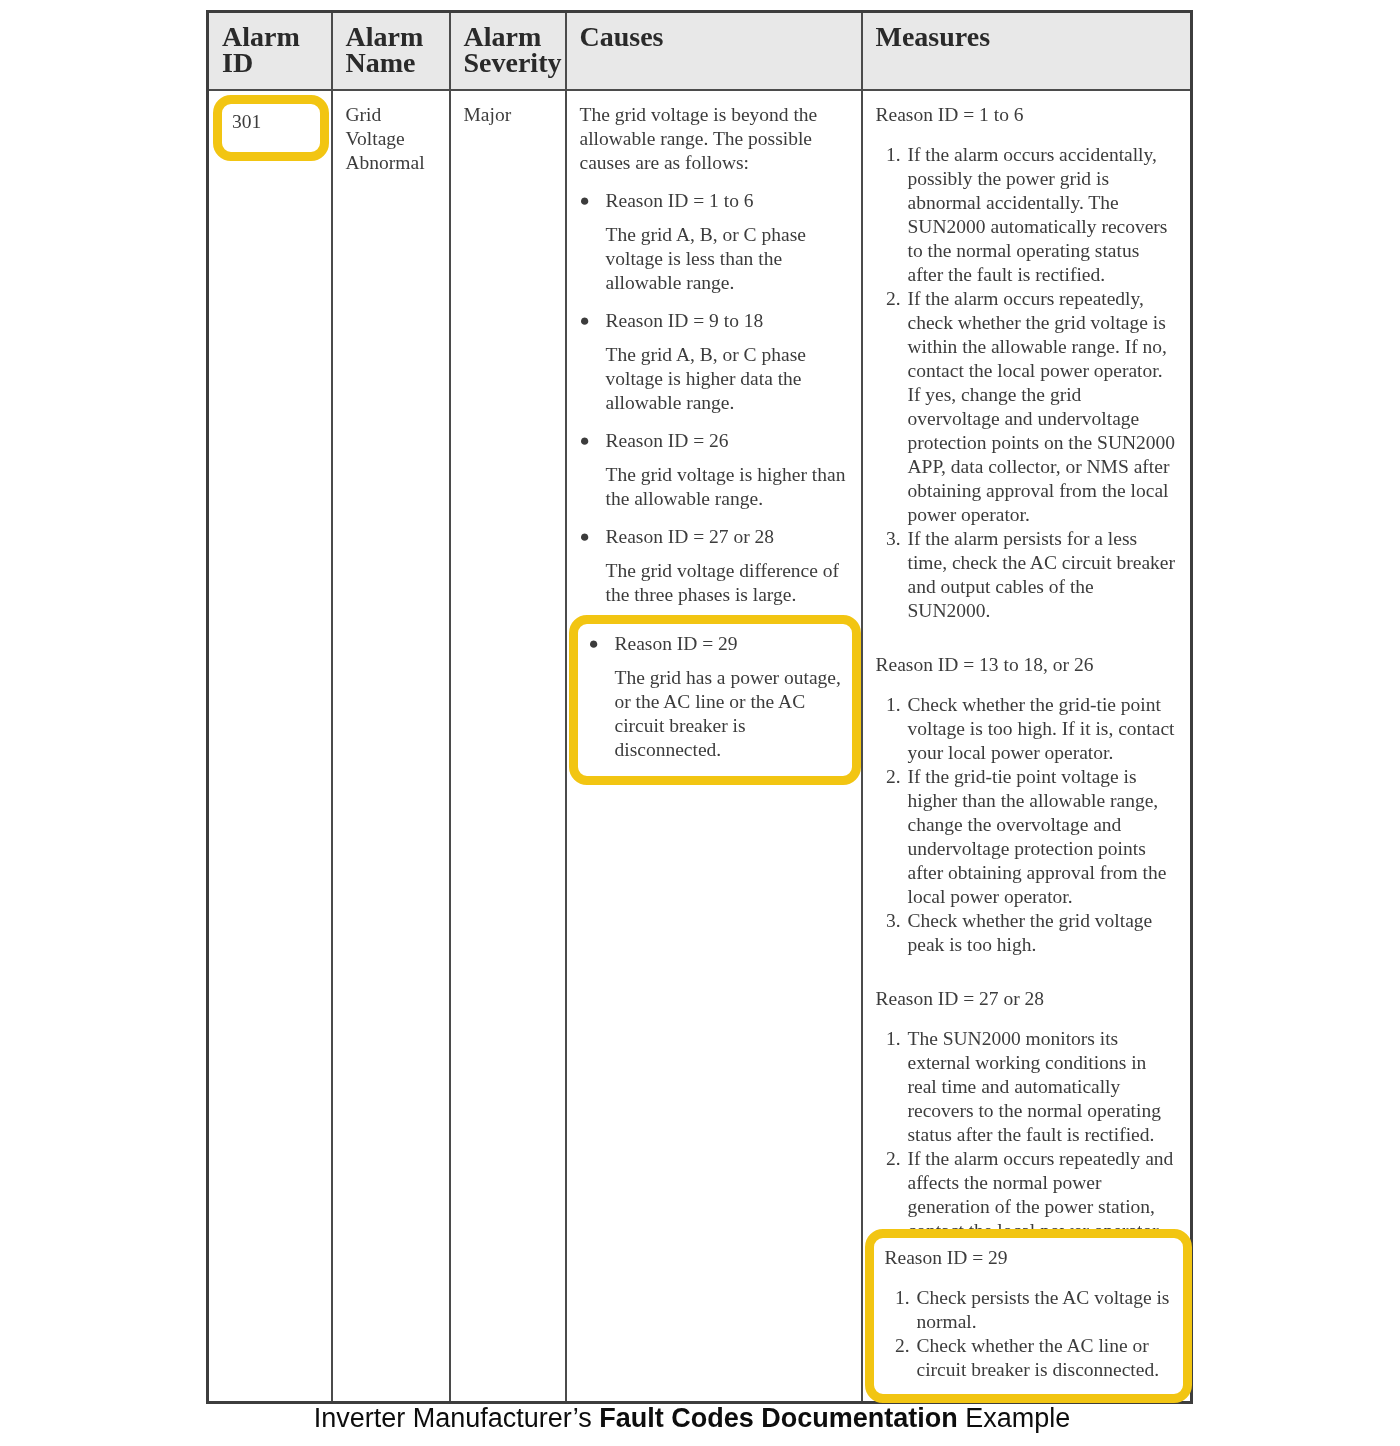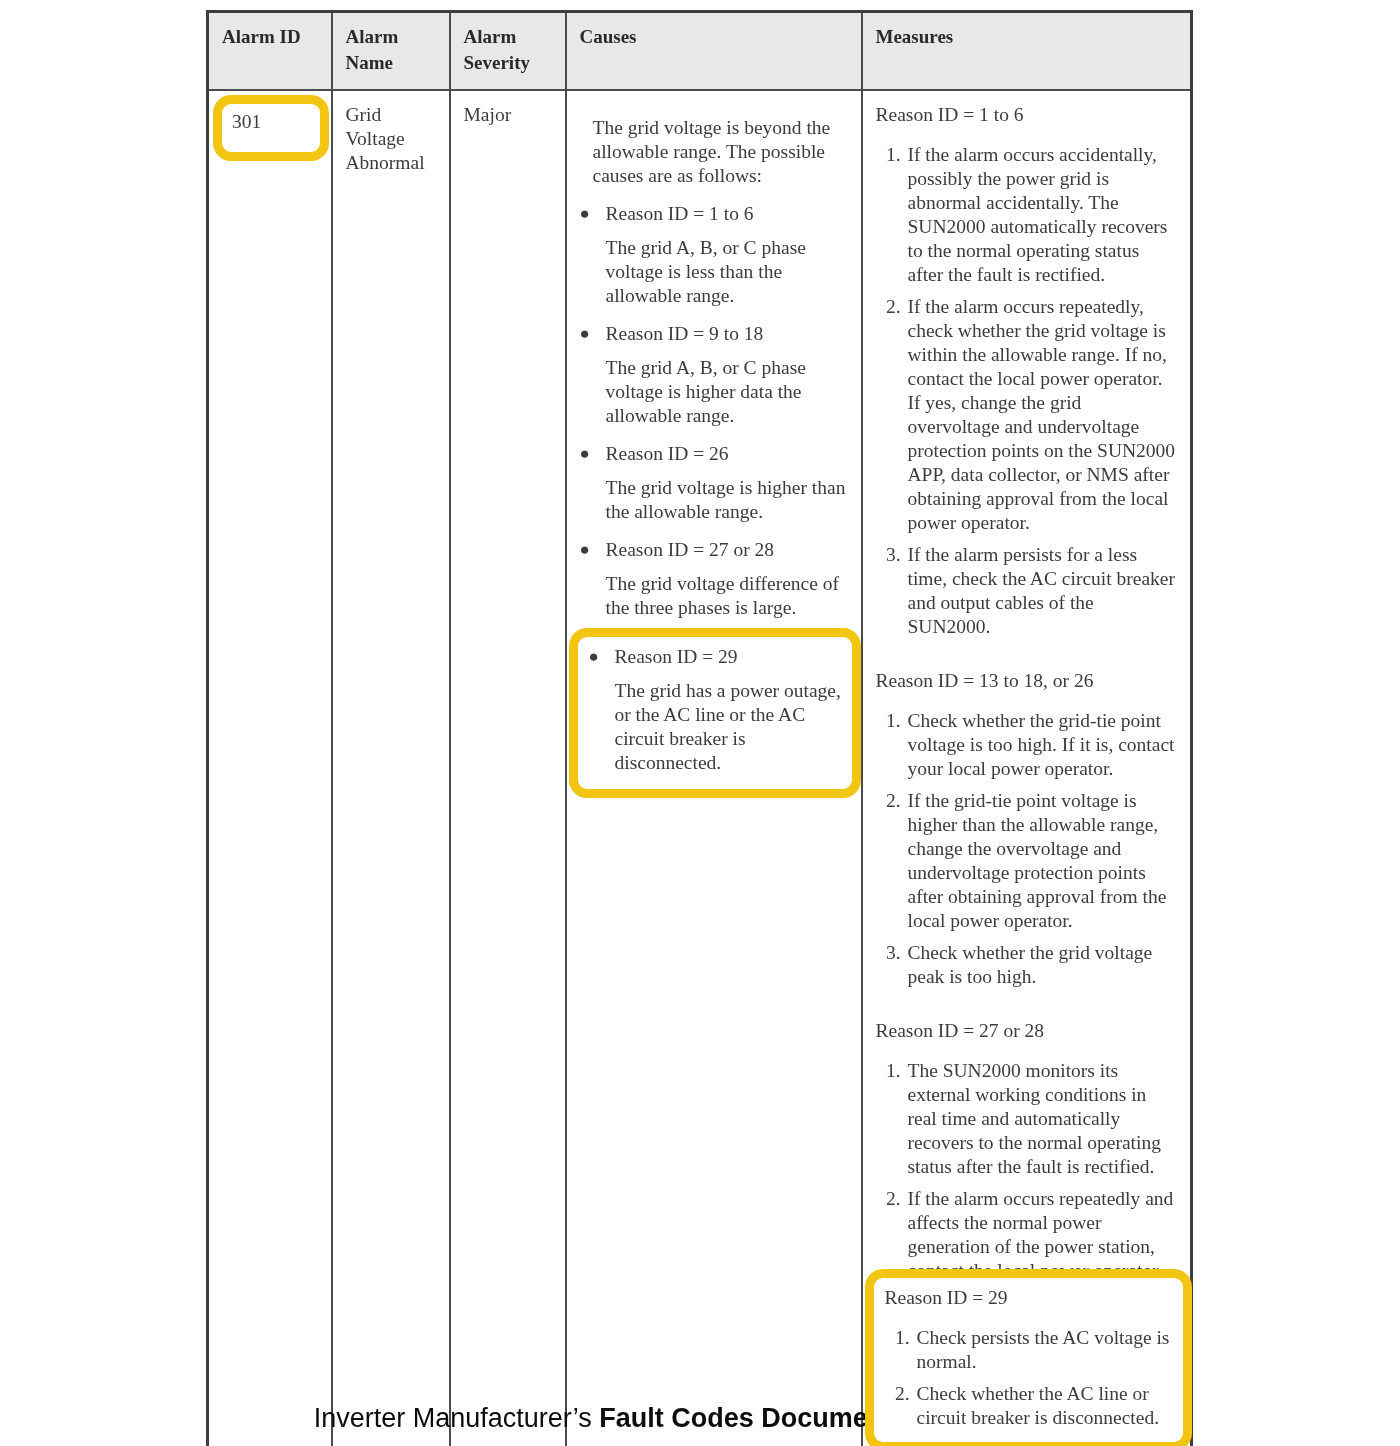--- a/index.html
+++ b/index.html
@@ -28,21 +28,21 @@
   table.fault-table td {
     border: 2px solid #4b4b4b;
     vertical-align: top;
     text-align: left;
     font-weight: normal;
   }
   table.fault-table th {
     background: #e8e8e8;
     color: #2a2a2a;
     font-weight: bold;
-    font-size: 19px;
+    font-size: 28px;
     line-height: 26px;
     padding: 11px 12px 13px 13px;
   }
   table.fault-table td {
     background: #ffffff;
     font-size: 19.5px;
     line-height: 24px;
     padding: 12px 12px 14px 13px;
   }
 
@@ -67,41 +67,40 @@
   .hl-cause {
     margin: 8px -12px 0 -11px;
     padding: 8px 8px 14px 11px;
   }
   .hl-measure {
     margin: -14px -14px -16px -11px;
     padding: 8px 10px 12px 11px;
   }
 
   
-  .causes-intro { margin: 13px; }
+  .causes-intro { margin: 0; }
   .bullet-group { margin-top: 14px; }
   .bullet-line { display: flex; }
   .bullet-dot {
     width: 26px;
     flex: 0 0 26px;
     font-size: 17px;
     line-height: 24px;
   }
   .bullet-title { flex: 1; }
   .bullet-desc { margin: 10px 0 0 26px; }
 
   
   .msec-title { margin-top: 30px; }
   .msec-title.first { margin-top: 0; }
   ol.steps {
     margin: 8px 0 0 0;
     padding: 0 0 0 30px;
   }
   ol.steps li {
-    margin-top: 8px;
     padding-left: 2px;
   }
   ol.steps li:first-child { margin-top: 16px; }
 
   
   .caption {
     position: absolute;
     left: 0; right: 16px;
     top: 1402px;
     text-align: center;

